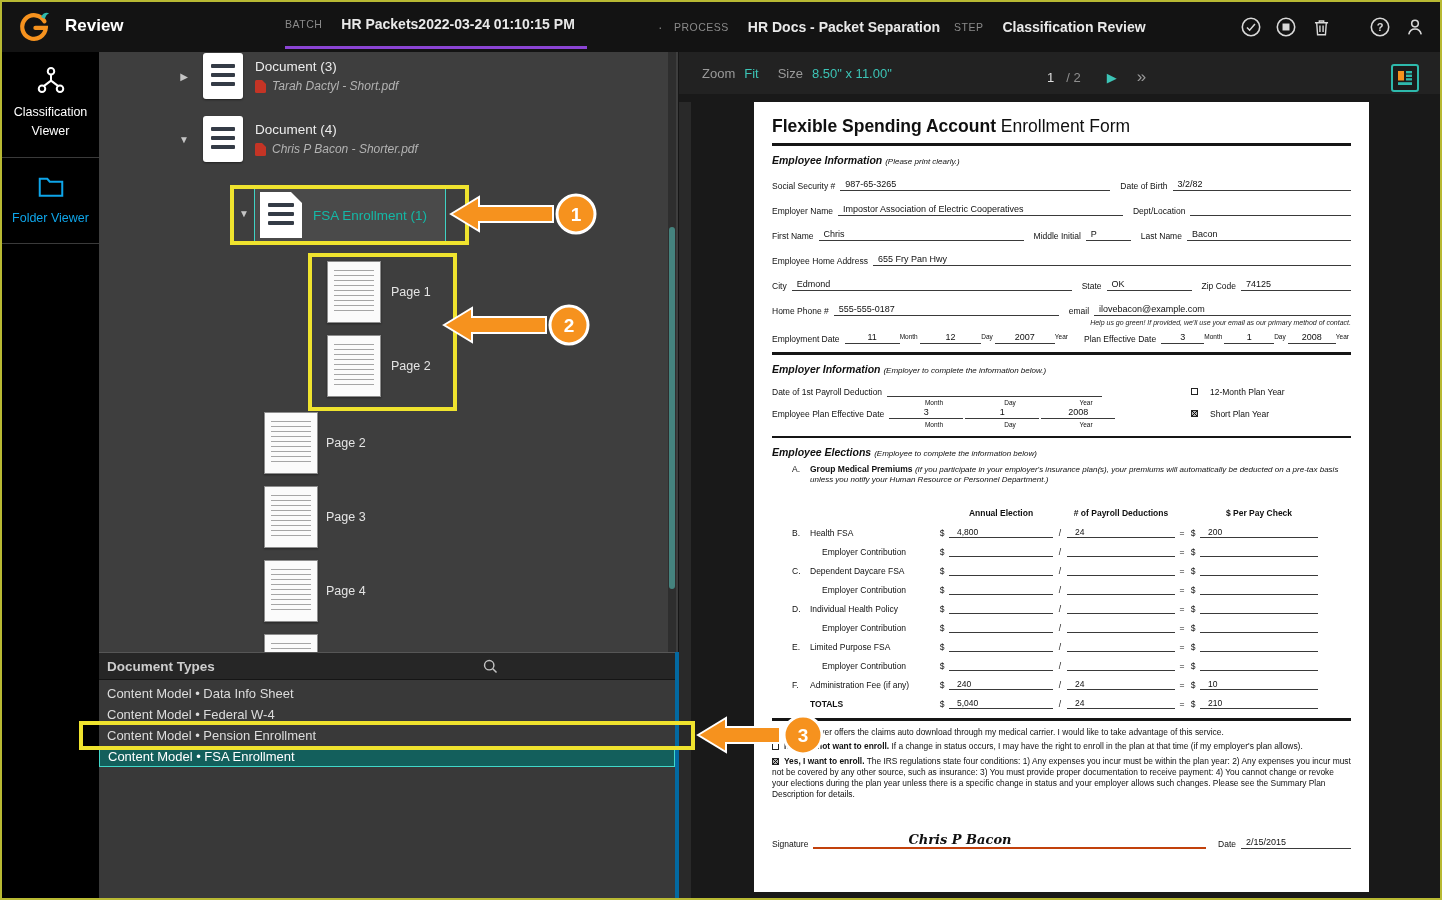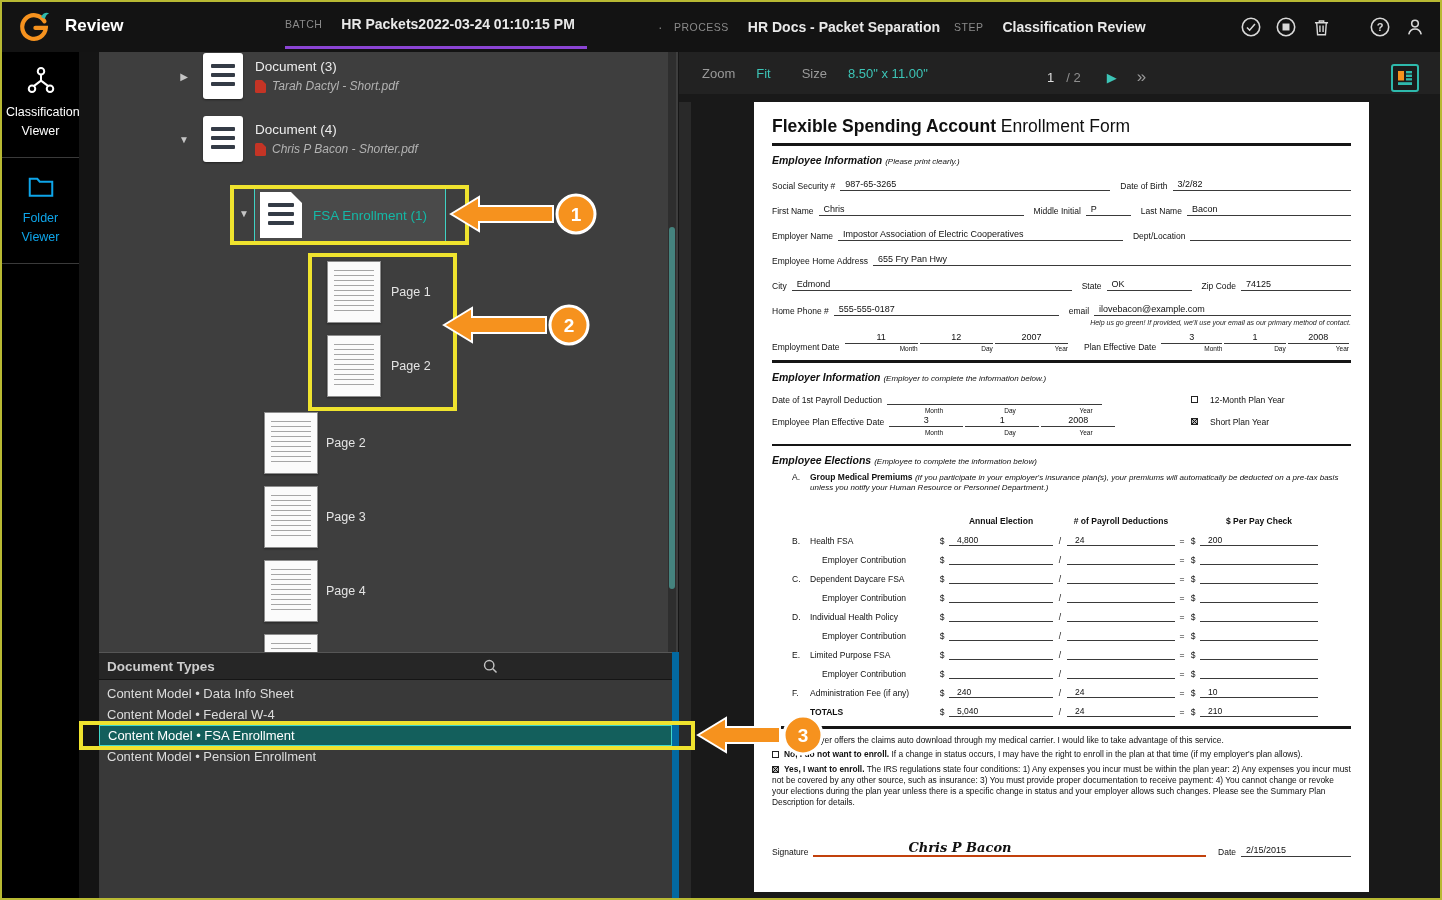--- a/index.html
+++ b/index.html
@@ -15,21 +15,21 @@
 .hvalue{color:#e9e9e9;font-size:14px;font-weight:bold}
 .batch{left:283px;height:47px;border-bottom:3px solid #8b44d4;padding-right:12px}
 .proc{left:672px}
 .step{left:952px}
 .hdot{position:absolute;top:17px;color:#777;font-size:14px}
 .hicons{position:absolute;right:14px;top:0;height:50px;display:flex;align-items:center;gap:13px}
 .hicon{width:22px;height:22px;display:inline-flex;align-items:center;justify-content:center;cursor:pointer}
 .hicon.gap{margin-left:24px}
 
 
-.sidebar{position:absolute;left:0;top:50px;width:77px;bottom:0;background:#000}
+.sidebar{position:absolute;left:0;top:50px;width:97px;bottom:0;background:#000}
 .side-item{padding:13px 4px 15px;text-align:center;border-bottom:1px solid #3a3a3a;cursor:pointer;color:#fff}
 .side-item.inactive{color:#0ea5e9}
 .slbl{font-size:12.5px;line-height:1.55;margin-top:4px}
 
 
 .tree{position:absolute;left:97px;top:50px;width:580px;height:600px;background:#3e3e3e;overflow:hidden;border-right:1px solid #161616}
 .tnode{position:absolute;display:flex;align-items:center;gap:12px;height:48px;cursor:pointer}
 .exp{color:#c5c5c5;font-size:10px;width:14px;text-align:center;cursor:pointer;flex:none}
 .dicon{width:40px;height:46px;background:#fff;border-radius:3px;position:relative;flex:none;box-shadow:0 1px 2px rgba(0,0,0,.45)}
 .dicon::before{content:"";position:absolute;left:8px;right:8px;top:11px;height:4px;border-radius:1px;background:#343b46;box-shadow:0 9px 0 #343b46,0 18px 0 #343b46}
@@ -41,31 +41,31 @@
 .ficon{width:42px;height:46px;background:#fff;position:relative;flex:none}
 .ficon::before{content:"";position:absolute;left:8px;right:8px;top:11px;height:4px;border-radius:1px;background:#343b46;box-shadow:0 9px 0 #343b46,0 18px 0 #343b46}
 .ficon::after{content:"";position:absolute;right:0;top:0;border-style:solid;border-width:0 11px 11px 0;border-color:transparent #4a4a4a transparent transparent}
 .pthumb{position:absolute;width:54px;height:62px;background:#fbfbfb;border:1px solid #8e8e8e;cursor:pointer;box-shadow:0 1px 2px rgba(0,0,0,.4)}
 .pthumb::after{content:"";position:absolute;left:6px;right:6px;top:8px;bottom:7px;background:repeating-linear-gradient(to bottom,#a6a6a6 0 1px,transparent 1px 5px)}
 .plabel{position:absolute;color:#e4e4e4;font-size:12.5px;cursor:pointer}
 .tree-scroll{position:absolute;left:569px;top:0;width:8px;height:600px;background:#2e2e2e;cursor:pointer}
 .tree-thumb{position:absolute;left:1px;width:6px;top:175px;height:362px;background:#45837e;border-radius:3px;cursor:grab}
 
 
-.doctypes{position:absolute;left:97px;top:650px;width:580px;bottom:0;background:#393939;border-right:7px solid #0369a1}
+.doctypes{position:absolute;left:97px;top:650px;width:580px;bottom:0;background:#393939;border-right:4px solid #0369a1}
 .dt-header{position:relative;height:28px;background:#262626;border-top:1px solid #565656;border-bottom:1px solid #151515;display:flex;align-items:center;padding:0 8px}
 .dt-title{color:#cdcdcd;font-weight:bold;font-size:13.5px}
 .dt-search{position:absolute;left:383px;top:5px;cursor:pointer}
 .dt-list{margin-top:3px}
 .dt-row{height:21px;display:flex;align-items:center;padding:0 8px;color:#dcdcdc;font-size:13px;cursor:pointer}
 .dt-row.selected{background:#135f5c;border:1px solid #41d8ca;color:#fff}
 
 
 .viewer{position:absolute;left:677px;top:50px;right:0;bottom:0;background:#191919}
-.vtoolbar{position:absolute;left:0;top:0;right:0;height:42px;background:#222;display:flex;align-items:center;gap:21px;padding-left:23px;font-size:13px}
+.vtoolbar{position:absolute;left:0;top:0;right:0;height:42px;background:#222;display:flex;align-items:center;gap:9px;padding-left:23px;font-size:13px}
 .vlbl{color:#9a9a9a}
 .vval{color:#3cc4b6;cursor:pointer}
 .vpage-group{position:absolute;left:368px;top:0;height:50px;display:flex;align-items:center;gap:12px}
 .vcur{color:#ddd;cursor:pointer}
 .vtot{color:#8f8f8f}
 .vplay{color:#3cc4b6;font-size:13px;cursor:pointer;margin-left:14px}
 .vmore{color:#9a9a9a;font-size:17px;cursor:pointer;margin-left:8px}
 .grid-btn{position:absolute;right:21px;top:12px;width:28px;height:28px;border:2px solid #2eb9ac;border-radius:3px;background:#1b1b1b;display:flex;align-items:center;justify-content:center;cursor:pointer}
 .vscroll{position:absolute;left:0;top:50px;width:12px;bottom:0;background:#292929;cursor:pointer}
 
@@ -77,21 +77,21 @@
 .sechead{margin-top:8px;font-size:10.5px}
 .sechead b{font-style:italic}
 .sechead i{font-size:8px;font-weight:normal}
 .frow{display:flex;align-items:flex-end;margin-top:13px;font-size:8.5px}
 .flabel{white-space:nowrap;padding-right:5px}
 .fval{border-bottom:1px solid #3a3a3a;padding:0 5px 1px;font-size:9px;height:12px;white-space:nowrap}
 .grow{flex:1}
 .sp{flex:1}
 .w270{width:270px}.w285{width:285px}.w205{width:205px}.w45{width:45px}.w280{width:280px}.w85{width:85px}.w225{width:225px}.w215{width:215px}.w110{width:110px}
 .fnote{font-size:7px;font-style:italic;text-align:right;margin-top:3px;color:#222}
-.mcell{display:inline-flex;flex-direction:column;align-items:flex-end;margin-right:2px}
+.mcell{display:inline-flex;flex-direction:row;align-items:flex-start;margin-right:2px}
 .mc74{width:74px}.mc62{width:62px}
 .mval{border-bottom:1px solid #3a3a3a;width:100%;text-align:center;font-size:9px;height:12px}
 .mlab{font-size:6.5px;margin-top:1px}
 .pcell{width:74px;border-bottom:1px solid #3a3a3a;text-align:center;font-size:9px;height:12px;margin-right:2px}
 .mdyrow{display:flex;margin-left:124px;margin-top:2px}
 .mlbl{width:76px;text-align:center;font-size:6.5px}
 .opt{width:160px;display:flex;align-items:center;gap:12px;font-size:8.5px;white-space:nowrap}
 .cbx{display:inline-block;width:7px;height:7px;border:1px solid #222;vertical-align:-1px;margin-right:5px;background:#fff;flex:none}
 .opt .cbx{margin-right:0}
 .cbx.checked{background-color:#b5b5b5;background-image:linear-gradient(45deg,transparent 42%,#111 42%,#111 58%,transparent 58%),linear-gradient(135deg,transparent 42%,#111 42%,#111 58%,transparent 58%)}
@@ -260,22 +260,22 @@
       <span class="dt-search">
         <svg width="17" height="17" viewBox="0 0 20 20">
             <circle cx="8.5" cy="8.5" r="5.5" fill="none" stroke="#c3c3c3" stroke-width="1.7"></circle>
             <path d="M12.7 12.7l4.4 4.4" stroke="#c3c3c3" stroke-width="1.7"></path>
           </svg>
       </span>
     </div>
     <div class="dt-list">
       <div class="dt-row">Content Model • Data Info Sheet</div>
       <div class="dt-row">Content Model • Federal W-4</div>
+      <div class="dt-row">Content Model • Pension Enrollment</div>
       <div class="dt-row selected">Content Model • FSA Enrollment</div>
-      <div class="dt-row">Content Model • Pension Enrollment</div>
     </div>
   </section>
 
   <section class="viewer">
     <div class="vtoolbar">
       <span class="vlbl">Zoom</span>
       <span class="vval">Fit</span>
       <span class="vlbl" style="margin-left:10px">Size</span>
       <span class="vval">8.50" x 11.00"</span>
       <span class="vpage-group">
@@ -302,32 +302,32 @@
 
       <div class="sechead"><b>Employee Information</b> <i>(Please print clearly.)</i></div>
 
       <div class="frow">
         <span class="flabel">Social Security #</span>
         <span class="fval w270">987-65-3265</span>
         <span class="flabel" style="margin-left:10px">Date of Birth</span>
         <span class="fval grow">3/2/82</span>
       </div>
       <div class="frow">
+        <span class="flabel">Employer Name</span>
+        <span class="fval w285">Impostor Association of Electric Cooperatives</span>
+        <span class="flabel" style="margin-left:10px">Dept/Location</span>
+        <span class="fval grow"></span>
+      </div>
+      <div class="frow">
         <span class="flabel">First Name</span>
         <span class="fval w205">Chris</span>
         <span class="flabel" style="margin-left:10px">Middle Initial</span>
         <span class="fval w45">P</span>
         <span class="flabel" style="margin-left:10px">Last Name</span>
         <span class="fval grow">Bacon</span>
-      </div>
-      <div class="frow">
-        <span class="flabel">Employer Name</span>
-        <span class="fval w285">Impostor Association of Electric Cooperatives</span>
-        <span class="flabel" style="margin-left:10px">Dept/Location</span>
-        <span class="fval grow"></span>
       </div>
       <div class="frow">
         <span class="flabel">Employee Home Address</span>
         <span class="fval grow">655 Fry Pan Hwy</span>
       </div>
       <div class="frow">
         <span class="flabel">City</span>
         <span class="fval w280">Edmond</span>
         <span class="flabel" style="margin-left:10px">State</span>
         <span class="fval w85">OK</span>

